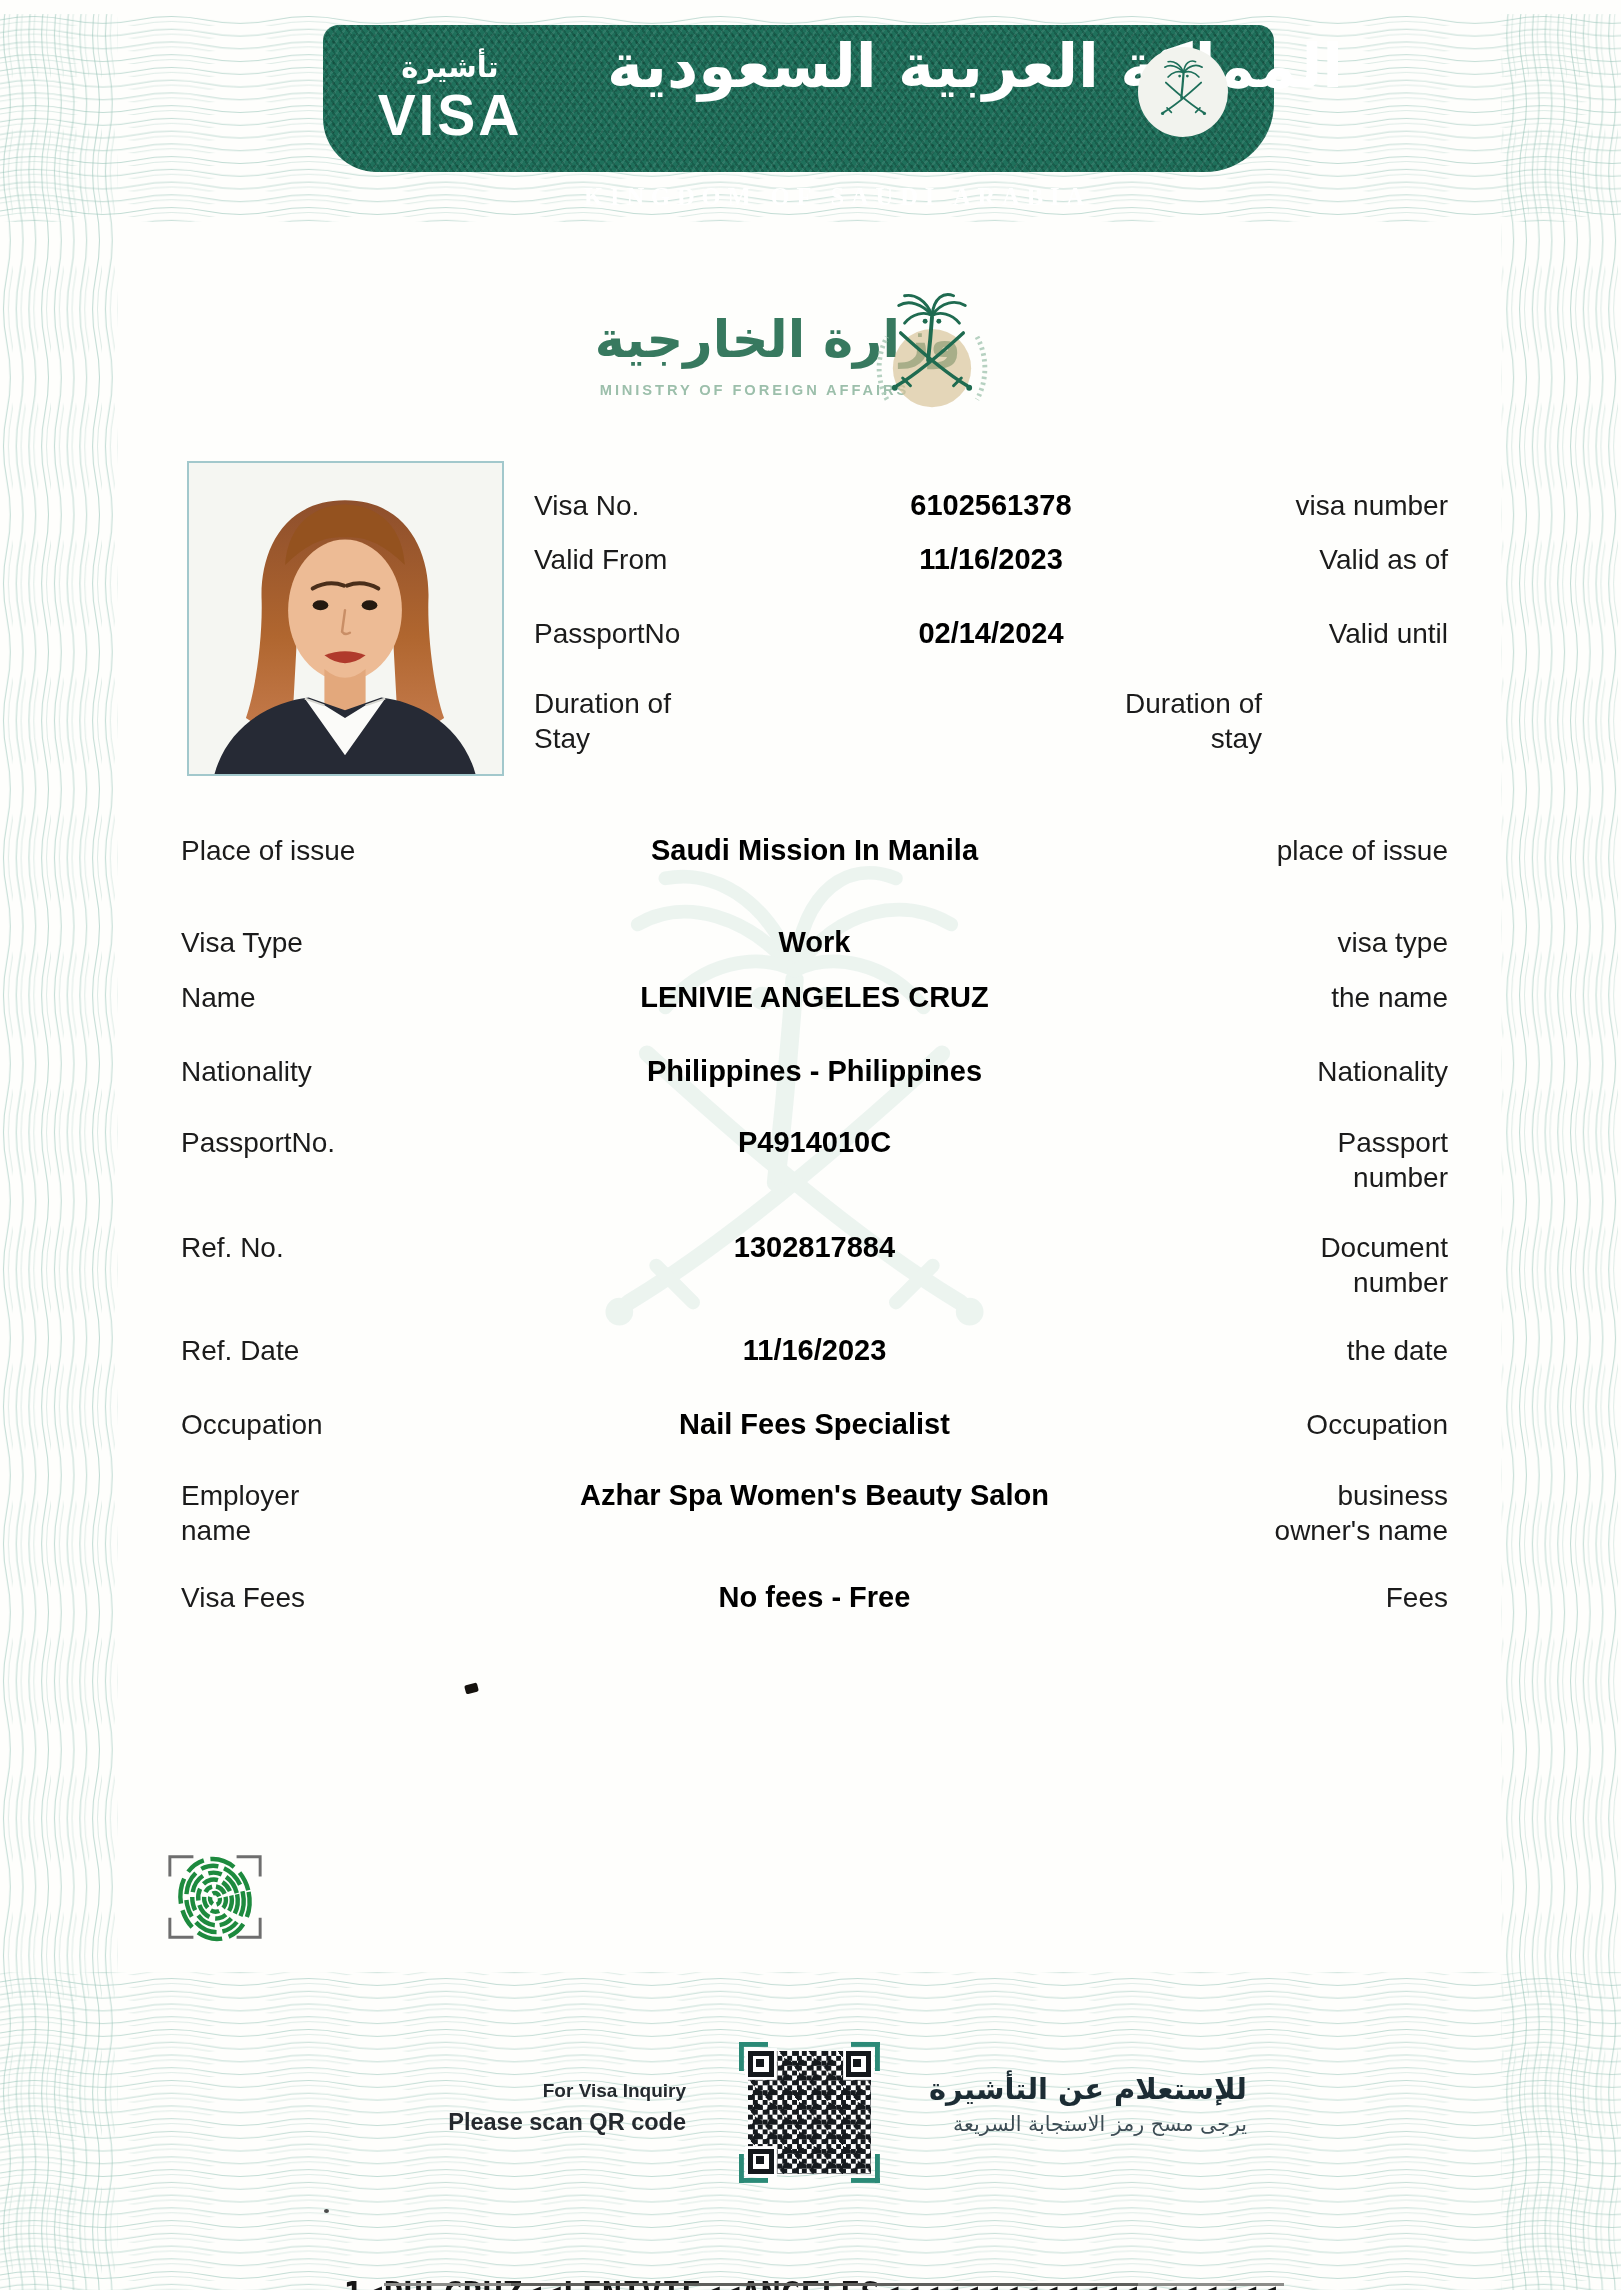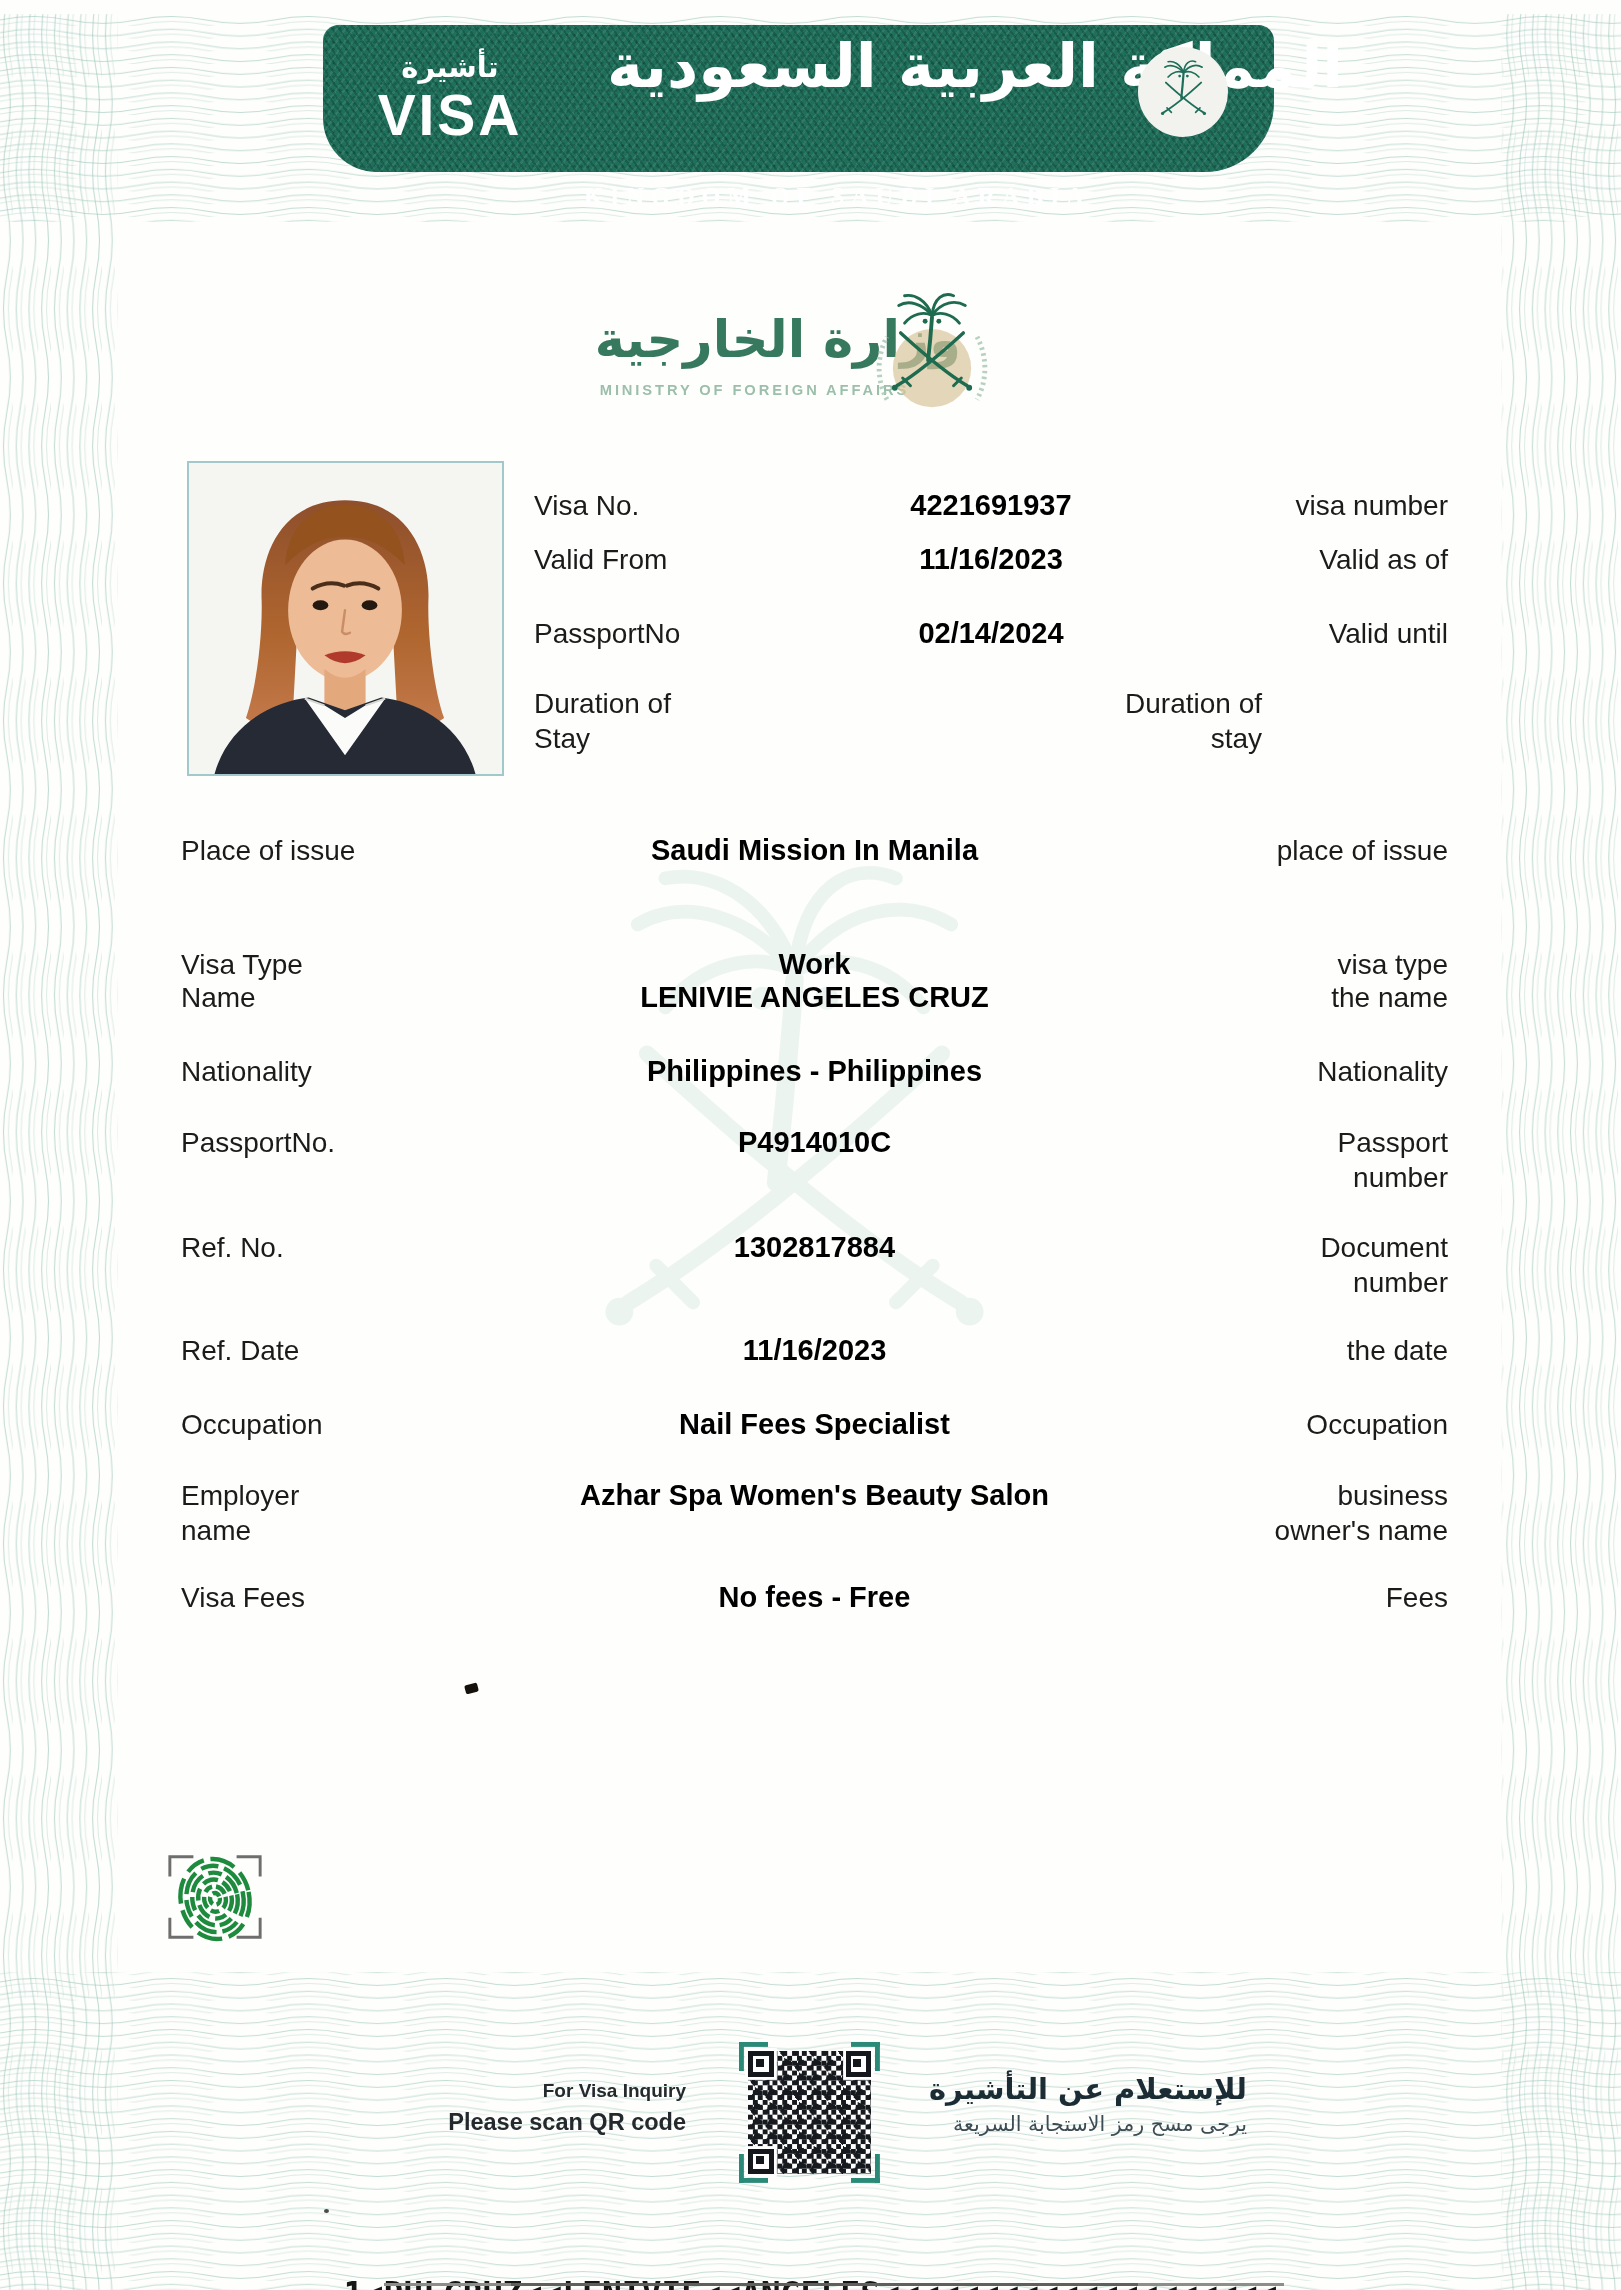--- a/index.html
+++ b/index.html
@@ -41,21 +41,21 @@
   
   .frow{position:absolute;display:grid;z-index:2;align-items:start;line-height:35px;font-size:28px;}
   .s1{left:534px;width:914px;grid-template-columns:186px 1fr 186px;}
   .s2{left:181px;width:1267px;grid-template-columns:294px 1fr 294px;}
   .flabel{color:#1b1b1b;}
   .fvalue{text-align:center;font-weight:bold;font-size:29px;color:#000;}
   .fright{text-align:right;color:#1b1b1b;}
   .fright span{display:inline-block;text-align:right;}
   .w150{width:147px;} .w160{width:157px;} .w170{width:167px;} .w200{width:196px;} .w140{width:137px;}
   .r0{top:488px;} .r1{top:542px;} .r2{top:616px;} .r3{top:686px;}
-  .r4{top:833px;} .r5{top:947px;} .r6{top:980px;} .r7{top:1054px;}
+  .r4{top:833px;} .r5{top:925px;} .r6{top:980px;} .r7{top:1054px;}
   .r8{top:1125px;} .r9{top:1230px;} .r10{top:1333px;} .r11{top:1407px;}
   .r12{top:1478px;} .r13{top:1580px;}
 
   
   .watermark{position:absolute;left:564px;top:823px;z-index:1;opacity:.12;color:#6fae9b;}
 
   
   .fingerprint{position:absolute;left:160px;top:1845px;z-index:2;}
 
   
@@ -189,21 +189,21 @@
       <path d="M138 196 Q 159 188 180 196 Q 159 212 138 196 Z" fill="#b03a2c"></path>
       <path d="M138 210 L138 250 Q 159 262 180 250 L180 210 Q 159 228 138 210 Z" fill="#e3a87c"></path>
       <path d="M26 317 C 40 266 86 243 122 239 L 159 252 L 196 239 C 232 243 278 266 292 317 Z" fill="#262a35"></path>
       <path d="M118 240 L159 298 L200 240 L180 247 L159 260 L138 247 Z" fill="#fbfbf9"></path>
       <path d="M118 240 L138 247 M200 240 L180 247" stroke="#d8d8d2" stroke-width="2"></path>
     </svg>
   </div>
 
   <div class="frow s1 r0">
     <span class="flabel">Visa No.</span>
-    <span class="fvalue">4221691937</span>
+    <span class="fvalue">6102561378</span>
     <span class="fright"><span>visa number</span></span>
   </div>
   <div class="frow s1 r1">
     <span class="flabel">Valid From</span>
     <span class="fvalue">11/16/2023</span>
     <span class="fright"><span>Valid as of</span></span>
   </div>
   <div class="frow s1 r2">
     <span class="flabel">PassportNo</span>
     <span class="fvalue">02/14/2024</span>

